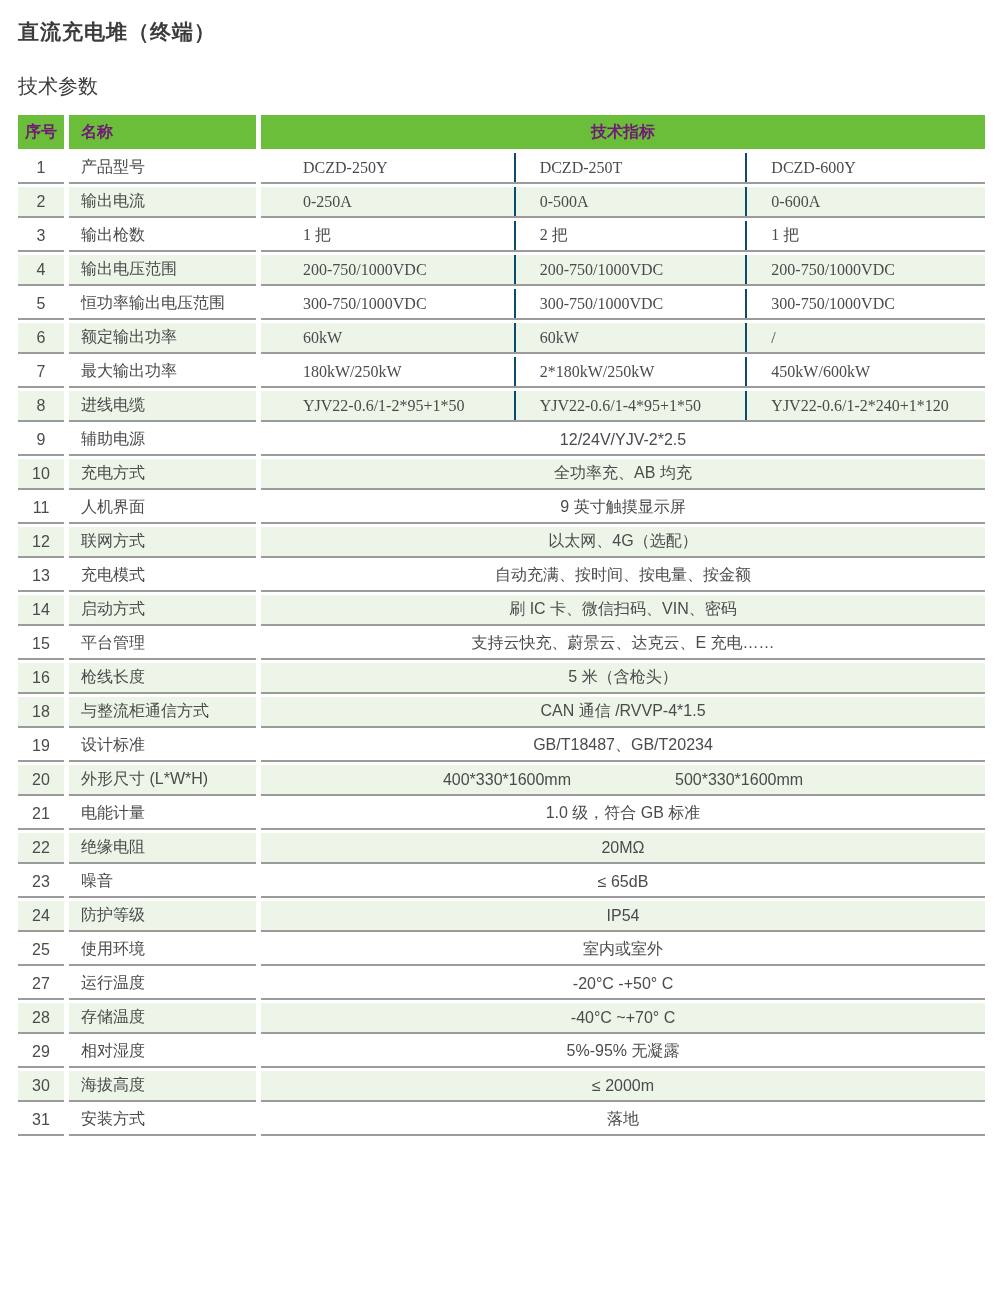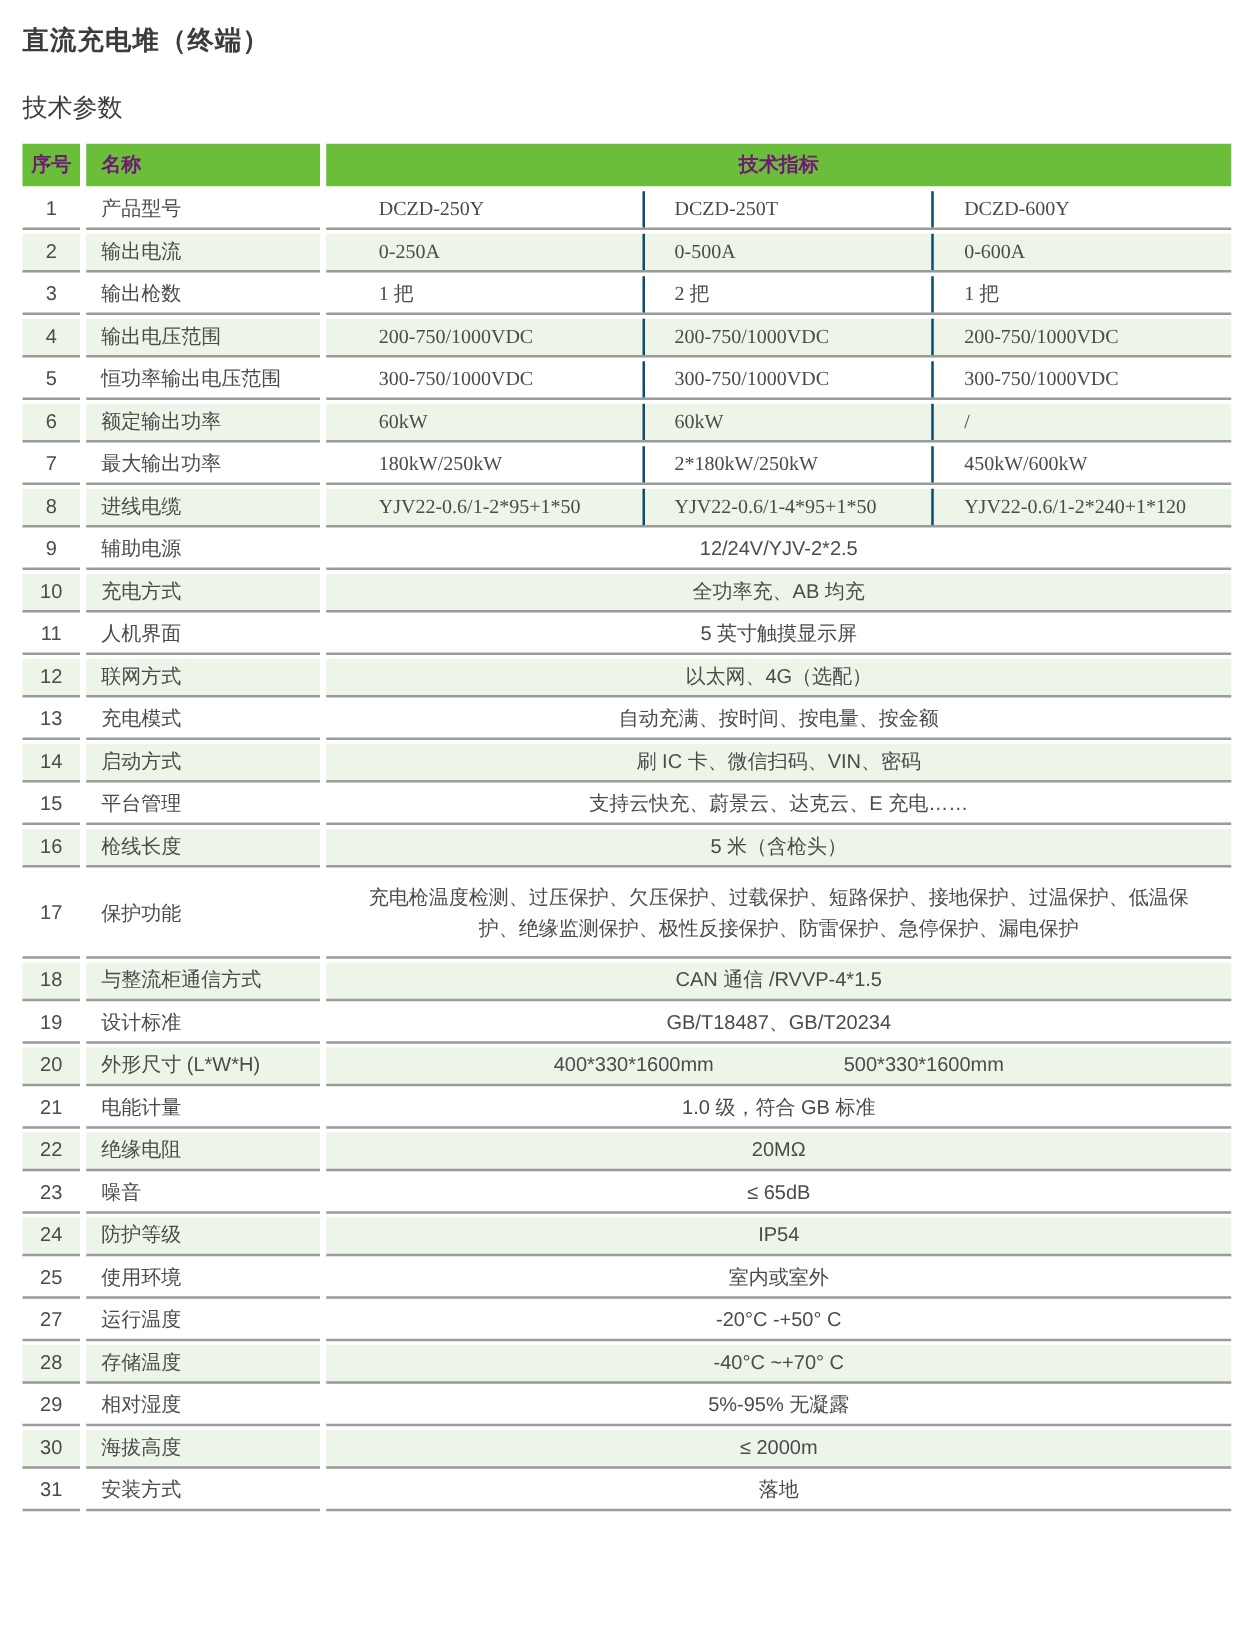--- a/index.html
+++ b/index.html
@@ -186,21 +186,21 @@
           <div class="cell c-spec">12/24V/YJV-2*2.5</div>
         </div>
         <div class="row alt">
           <div class="cell c-no">10</div>
           <div class="cell c-name">充电方式</div>
           <div class="cell c-spec">全功率充、AB 均充</div>
         </div>
         <div class="row">
           <div class="cell c-no">11</div>
           <div class="cell c-name">人机界面</div>
-          <div class="cell c-spec">5 英寸触摸显示屏</div>
+          <div class="cell c-spec">9 英寸触摸显示屏</div>
         </div>
         <div class="row alt">
           <div class="cell c-no">12</div>
           <div class="cell c-name">联网方式</div>
           <div class="cell c-spec">以太网、4G（选配）</div>
         </div>
         <div class="row">
           <div class="cell c-no">13</div>
           <div class="cell c-name">充电模式</div>
           <div class="cell c-spec">自动充满、按时间、按电量、按金额</div>
@@ -212,25 +212,20 @@
         </div>
         <div class="row">
           <div class="cell c-no">15</div>
           <div class="cell c-name">平台管理</div>
           <div class="cell c-spec">支持云快充、蔚景云、达克云、E 充电……</div>
         </div>
         <div class="row alt">
           <div class="cell c-no">16</div>
           <div class="cell c-name">枪线长度</div>
           <div class="cell c-spec">5 米（含枪头）</div>
-        </div>
-        <div class="row tall">
-          <div class="cell c-no">17</div>
-          <div class="cell c-name">保护功能</div>
-          <div class="cell c-spec">充电枪温度检测、过压保护、欠压保护、过载保护、短路保护、接地保护、过温保护、低温保护、绝缘监测保护、极性反接保护、防雷保护、急停保护、漏电保护</div>
         </div>
         <div class="row alt">
           <div class="cell c-no">18</div>
           <div class="cell c-name">与整流柜通信方式</div>
           <div class="cell c-spec">CAN 通信 /RVVP-4*1.5</div>
         </div>
         <div class="row">
           <div class="cell c-no">19</div>
           <div class="cell c-name">设计标准</div>
           <div class="cell c-spec">GB/T18487、GB/T20234</div>

